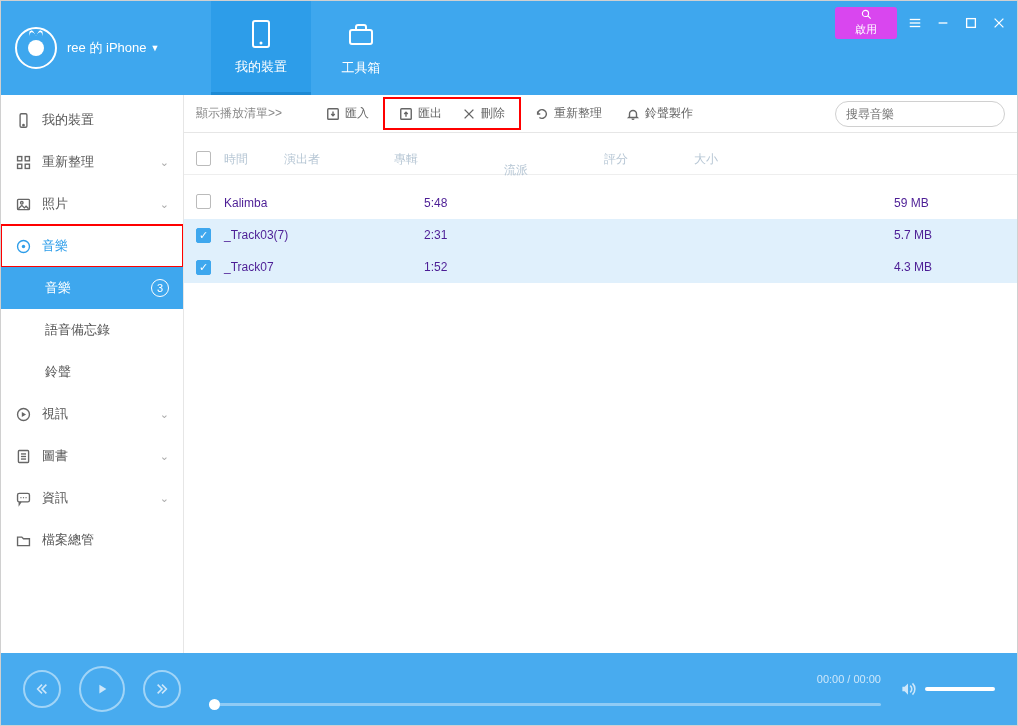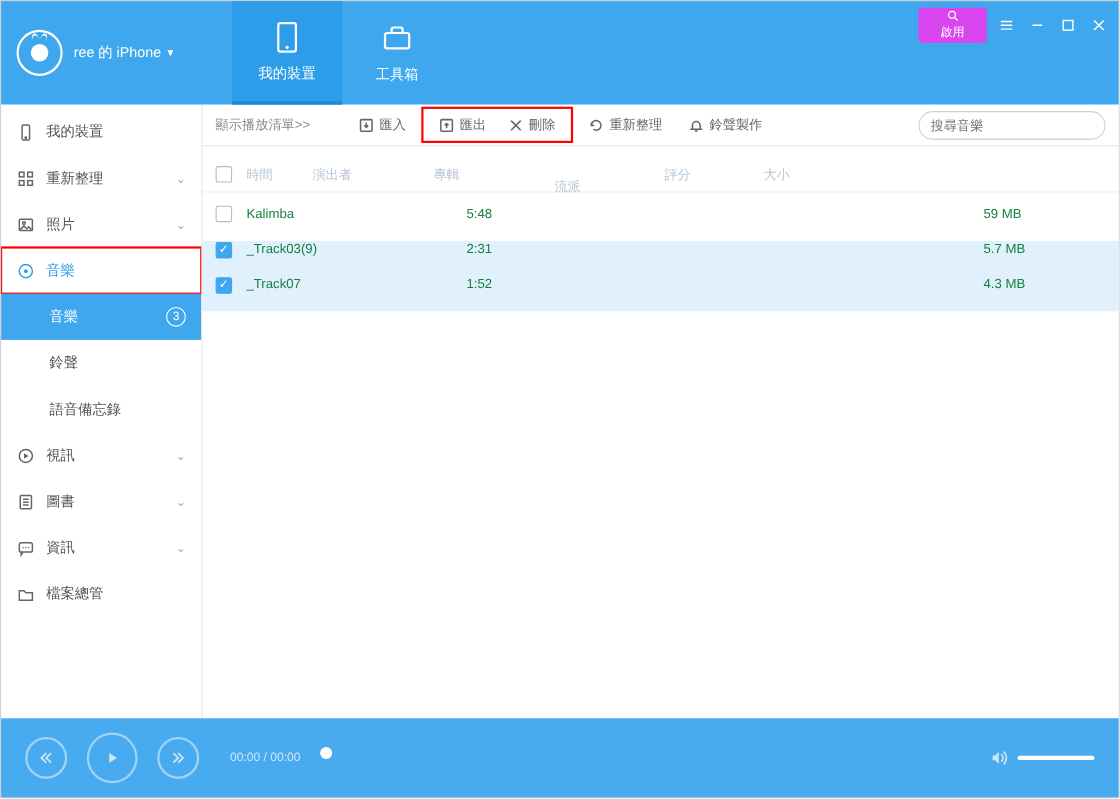--- a/index.html
+++ b/index.html
@@ -55,32 +55,32 @@
 
 .thead { height:30px; display:flex; align-items:center; padding:0 12px; color:#b6c6d4; font-size:12px; border-bottom:1px solid #eee;}
 .col-cb{width:28px;}
 .col-name{flex:0 0 200px;}
 .col-time{flex:0 0 60px;}
 .col-artist{flex:0 0 110px;}
 .col-album{flex:0 0 110px;}
 .col-genre{flex:0 0 100px;margin-top:21px;}
 .col-rating{flex:0 0 90px;}
 .col-size{flex:0 0 70px;}
-.trow{height:32px;display:flex;padding:0 12px;font-size:12px;color:#15803d;}
+.trow{height:32px;display:flex;align-items:center;padding:0 12px;font-size:12px;color:#4c1d95;}
 .trow.sel{background:#e0f0fc;}
 .cb{width:15px;height:15px;border:1px solid #bbb;border-radius:2px;display:inline-flex;align-items:center;justify-content:center;cursor:pointer;}
 .cb.checked{background:#3ea7ee;border-color:#3ea7ee;}
 .cb.checked::after{content:"✓";color:#fff;font-size:11px;line-height:1;}
 
 
 .player{height:72px;background:#48abef;display:flex;align-items:center;padding:0 22px;gap:18px;color:#fff;}
 .pbtn{width:38px;height:38px;border:2px solid #a0d4f7;border-radius:50%;display:flex;align-items:center;justify-content:center;cursor:pointer;}
 .pbtn.big{width:46px;height:46px;}
 .pbtn svg{width:14px;height:14px;fill:#cde7fa;}
-.progress{flex:1;display:flex;flex-direction:row;gap:18px;margin-left:10px;}
+.progress{flex:1;display:flex;flex-direction:column;gap:18px;margin-left:10px;}
 .progress-bar{height:3px;background:#8fcbf5;border-radius:2px;position:relative;}
 .progress-bar .knob{position:absolute;left:0;top:-4px;width:11px;height:11px;background:#fff;border-radius:50%;}
 .time{font-size:11px;color:#cde7fa;text-align:right;}
 .vol{display:flex;align-items:center;gap:8px;}
 .vol-bar{width:70px;height:4px;background:#fff;border-radius:2px;}
 </style>
 </head>
 <body>
 
 <div class="app">
@@ -179,24 +179,24 @@
             <circle cx="10" cy="10" r="7"></circle>
             <circle cx="10" cy="10" r="2" fill="#2d9de9" stroke="none"></circle>
           </svg>
         <span>音樂</span>
       </div>
       <div class="sub active">
         <span>音樂</span>
         <span class="count">3</span>
       </div>
       <div class="sub">
+        <span>語音備忘錄</span>
+      </div>
+      <div class="sub">
         <span>鈴聲</span>
-      </div>
-      <div class="sub">
-        <span>語音備忘錄</span>
       </div>
       <div class="srow">
         <svg viewBox="0 0 20 20">
             <circle cx="10" cy="10" r="7"></circle>
             <path d="M8 7 l5 3 -5 3 z" fill="#666" stroke="none"></path>
           </svg>
         <span>視訊</span>
         <span class="chev">⌄</span>
       </div>
       <div class="srow">
@@ -292,21 +292,21 @@
             <div class="col-name">Kalimba</div>
             <div class="col-time">5:48</div>
             <div class="col-artist"></div>
             <div class="col-album"></div>
             <div class="col-genre"></div>
             <div class="col-rating"></div>
             <div class="col-size">59 MB</div>
           </div>
           <div class="trow sel">
             <div class="col-cb"><span class="cb checked"></span></div>
-            <div class="col-name">_Track03(9)</div>
+            <div class="col-name">_Track03(7)</div>
             <div class="col-time">2:31</div>
             <div class="col-artist"></div>
             <div class="col-album"></div>
             <div class="col-genre"></div>
             <div class="col-rating"></div>
             <div class="col-size">5.7 MB</div>
           </div>
           <div class="trow sel">
             <div class="col-cb"><span class="cb checked"></span></div>
             <div class="col-name">_Track07</div>

